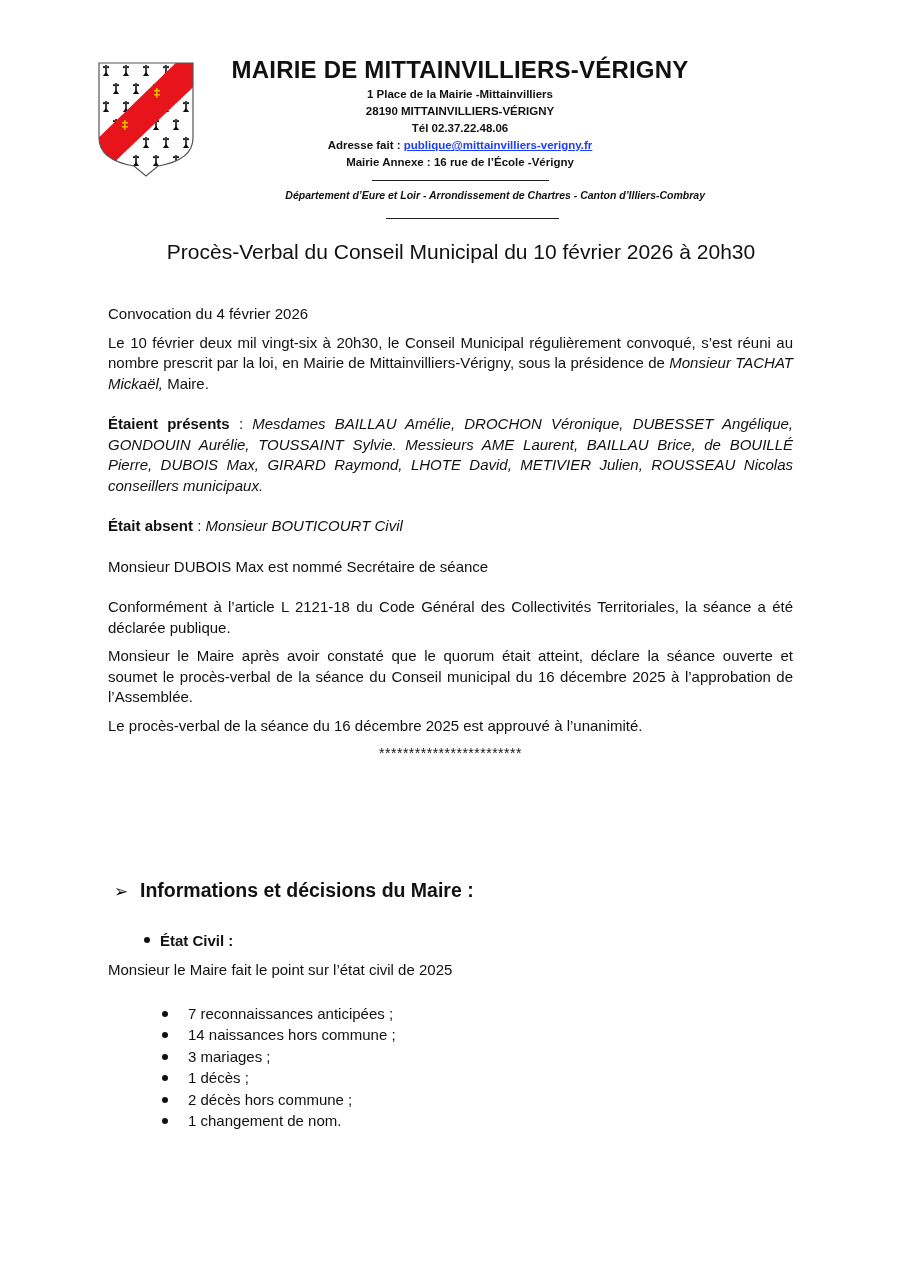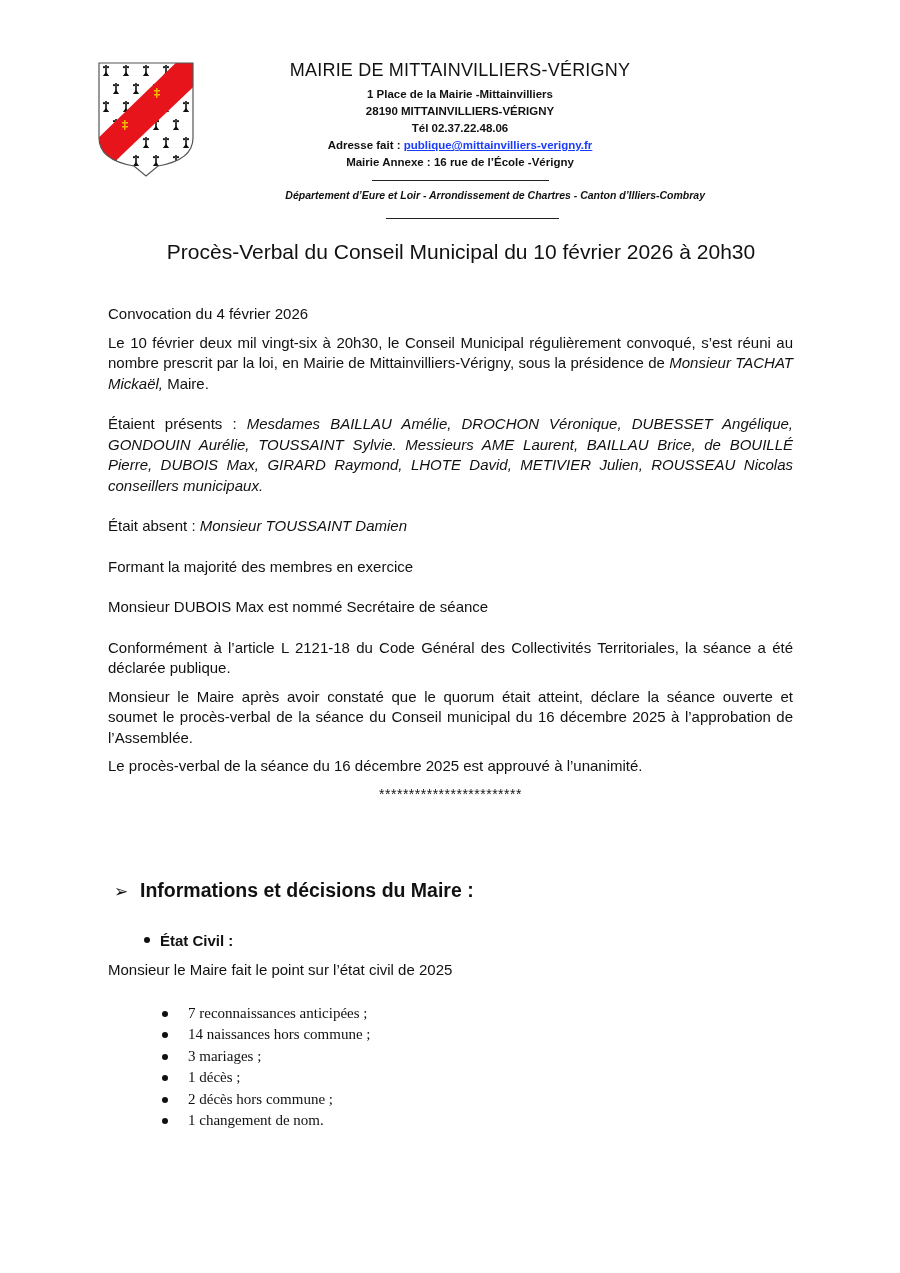--- a/index.html
+++ b/index.html
@@ -3,53 +3,53 @@
 <meta charset="utf-8">
 <style>
   html, body { margin: 0; padding: 0; background: #ffffff; }
   body { width: 900px; height: 1273px; position: relative; overflow: hidden;
          font-family: "Liberation Sans", "DejaVu Sans", sans-serif; color: #111; }
   .page { position: absolute; left: 0; top: 0; width: 900px; height: 1273px; }
 
   
   .crest { position: absolute; left: 96px; top: 60px; width: 100px; height: 118px; }
   .head-block { position: absolute; left: 215px; top: 54px; width: 490px; text-align: center; }
-  .org-name { font-weight: normal; font-size: 18px; letter-spacing: 0.2px; margin: 0; line-height: 32px; }
+  .org-name { font-weight: bold; font-size: 24px; letter-spacing: 0.2px; margin: 0; line-height: 32px; }
   .addr-line { font-weight: bold; font-size: 11.5px; line-height: 17px; margin: 0; text-align: center; }
   .addr-line a { color: #1a3cff; text-decoration: underline; }
   .hr-short { width: 177px; height: 0; border-top: 1px solid #222; margin: 9px auto 0 auto; }
   .hr-short2 { width: 173px; height: 0; border-top: 1px solid #222; margin: 0 auto; position: absolute; left: 386px; top: 218px; }
   .dept-line { position: absolute; left: 215px; top: 189px; width: 490px; text-align: right;
                font-style: italic; font-weight: bold; font-size: 10.5px; }
 
   
   .title { position: absolute; left: 0; top: 240px; width: 922px; text-align: center;
            font-size: 21px; font-weight: normal; margin: 0; color: #111; }
 
   
   .body { position: absolute; left: 108px; top: 304px; width: 685px; font-size: 15px; line-height: 20.5px; }
   .body p { margin: 0; text-align: justify; }
   .mt6 { margin-top: 8px !important; }
   .mt20 { margin-top: 20px !important; }
-  .label { font-weight: normal; }
+  .label { font-weight: bold; }
   .it { font-style: italic; }
   .stars { text-align: center !important; letter-spacing: 0.5px; margin-top: 7px !important; font-size: 14px; }
 
   .section-h { position: absolute; left: 114px; top: 879px; font-size: 19.5px; font-weight: bold; margin: 0; }
   .section-h .arrow { display: inline-block; width: 18px; margin-right: 8px; font-weight: normal; font-size: 17px; }
 
   .sub-h { position: absolute; left: 144px; top: 932px; font-size: 15px; font-weight: bold; margin: 0; }
   .sub-h .dot { display: inline-block; width: 6px; height: 6px; background: #111; border-radius: 50%;
                 vertical-align: middle; margin-right: 10px; position: relative; top: -2px; }
 
   .intro-line { position: absolute; left: 108px; top: 961px; font-size: 15px; margin: 0; }
 
   .civil-list { position: absolute; left: 160px; top: 1003px; margin: 0; padding: 0; list-style: none;
                 font-size: 15px; line-height: 21.4px; }
-  .civil-list li { position: relative; padding-left: 28px; font-family: Liberation Serif, serif; }
+  .civil-list li { position: relative; padding-left: 28px; }
   .civil-list li .bullet { position: absolute; left: 2px; top: 8px; width: 6px; height: 6px;
                            background: #111; border-radius: 50%; }
 </style>
 </head>
 <body>
 
 <div class="page">
 
   <svg class="crest" viewBox="0 0 100 118" xmlns="http://www.w3.org/2000/svg">
     <defs>
@@ -120,23 +120,22 @@
 
   <h2 class="title">Procès-Verbal du Conseil Municipal du 10 février 2026 à 20h30</h2>
 
   <div class="body">
     <p>Convocation du 4 février 2026</p>
     <p class="mt6"><span>Le 10 février deux mil vingt-six à 20h30, le Conseil Municipal régulièrement convoqué, s’est réuni au nombre prescrit par la loi, en Mairie de Mittainvilliers-Vérigny, sous la présidence de </span><span class="it">Monsieur TACHAT Mickaël,</span><span> Maire.</span></p>
 
     <p class="mt20"><span class="label">Étaient présents</span><span> : </span><span class="it">Mesdames BAILLAU Amélie, DROCHON Véronique, DUBESSET Angélique, GONDOUIN Aurélie, TOUSSAINT Sylvie. Messieurs AME Laurent, BAILLAU Brice, de BOUILLÉ Pierre, DUBOIS Max, GIRARD Raymond, LHOTE David, METIVIER Julien, ROUSSEAU Nicolas conseillers municipaux.</span></p>
 
 
-    <p class="mt20"><span class="label">Était absent</span><span> : </span><span class="it">Monsieur TOUSSAINT Damien</span></p>
+    <p class="mt20"><span class="label">Était absent</span><span> : </span><span class="it">Monsieur BOUTICOURT Civil</span></p>
 
-    <p class="mt20">Formant la majorité des membres en exercice</p>
     <p class="mt20">Monsieur DUBOIS Max est nommé Secrétaire de séance</p>
     <p class="mt20">Conformément à l’article L 2121-18 du Code Général des Collectivités Territoriales, la séance a été déclarée publique.</p>
     <p class="mt6">Monsieur le Maire après avoir constaté que le quorum était atteint, déclare la séance ouverte et soumet le procès-verbal de la séance du Conseil municipal du 16 décembre 2025 à l’approbation de l’Assemblée.</p>
     <p class="mt6">Le procès-verbal de la séance du 16 décembre 2025 est approuvé à l’unanimité.</p>
     <p class="stars">************************</p>
   </div>
 
   <h3 class="section-h"><span class="arrow">➢</span><span>Informations et décisions du Maire :</span></h3>
 
   <h4 class="sub-h"><span class="dot"></span><span>État Civil :</span></h4>

